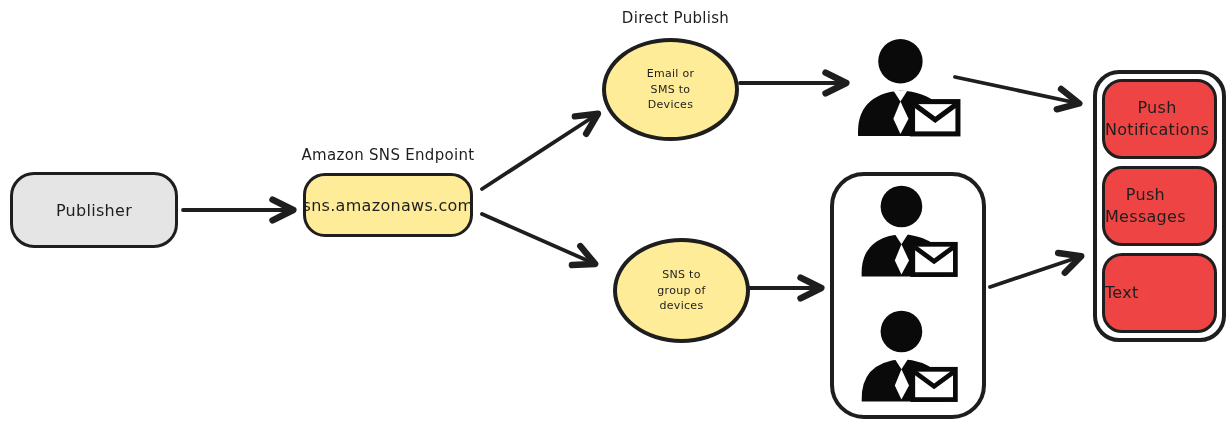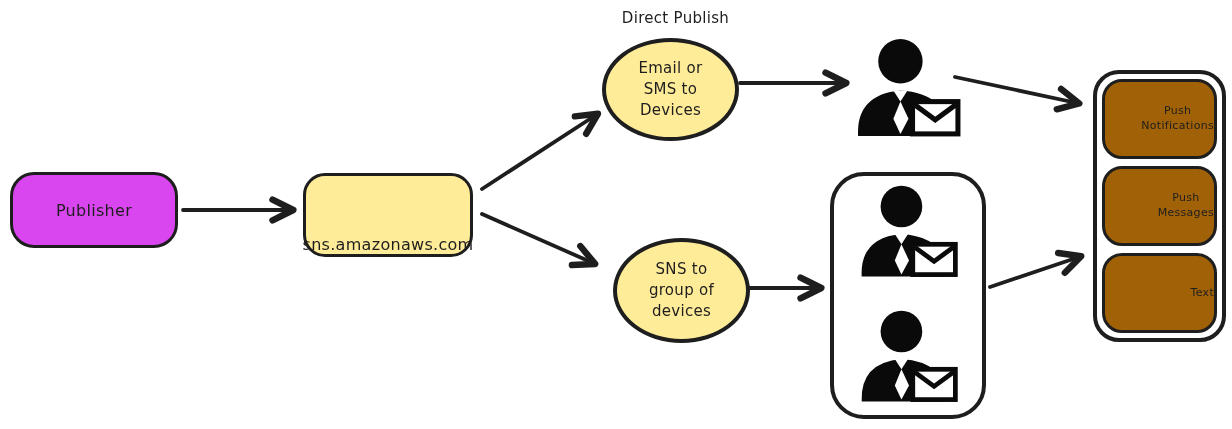--- a/index.html
+++ b/index.html
@@ -26,52 +26,52 @@
   }
   .node{
     display:flex;align-items:center;justify-content:center;
     border:3.5px solid #1e1e1e;
     box-sizing:border-box;
     text-align:center;
     font-size:16px;
     letter-spacing:.3px;
   }
   .rect-node{border-radius:24px;}
-  .publisher{background:#d946ef;}
+  .publisher{background:#e5e5e5;}
   .endpoint{background:#ffec99;border-radius:22px;}
   .ellipse-node{
     background:#ffec99;
     border:4px solid #1e1e1e;
     border-radius:50%;
-    font-size:15px;
+    font-size:11px;
     line-height:1.42;
     white-space:pre-line;
   }
   .group-rect{
     background:#ffffff;
     border:4px solid #1e1e1e;
     border-radius:34px;
     box-sizing:border-box;
   }
   .channel-stack{
     background:#ffffff;
     border:4px solid #1e1e1e;
     border-radius:26px;
     box-sizing:border-box;
     display:flex;flex-direction:column;
     padding:5px;gap:7px;
   }
   .channel{
     flex:1;
-    background:#a16207;
+    background:#ef4444;
     border:3.5px solid #1e1e1e;
     border-radius:20px;
-    display:flex;align-items:center;justify-content:flex-end;
+    display:flex;align-items:center;justify-content:flex-start;
     text-align:center;
-    font-size:11px;
+    font-size:16px;
     line-height:1.35;
     white-space:pre-line;
     letter-spacing:.3px;
   }
   svg{display:block;}
   .arrow-layer{position:absolute;left:0;top:0;pointer-events:none;}
 </style>
 </head>
 <body>
 
@@ -92,21 +92,22 @@
       <path d="M737,288 L819,288" marker-end="url(#ah)"></path>
       <path d="M990,287 L1079,257" marker-end="url(#ah)"></path>
     </g>
   </svg>
 
 
   <div class="abs node rect-node publisher" style="left:10px;top:172px;width:168px;height:76px;">
     <span>Publisher</span>
   </div>
 
-  <div class="abs node endpoint" style="left:303px;top:173px;width:170px;height:84px;align-items:flex-end;">
+  <div class="abs caption" style="left:283px;top:146px;width:210px;">Amazon SNS Endpoint</div>
+  <div class="abs node endpoint" style="left:303px;top:173px;width:170px;height:64px;">
     <span>sns.amazonaws.com</span>
   </div>
 
   <div class="abs caption" style="left:608px;top:9px;width:135px;text-align:center;">Direct Publish</div>
   <div class="abs node ellipse-node" style="left:602px;top:38px;width:137px;height:103px;">
     <span>Email or
 SMS to
 Devices</span>
   </div>
 

